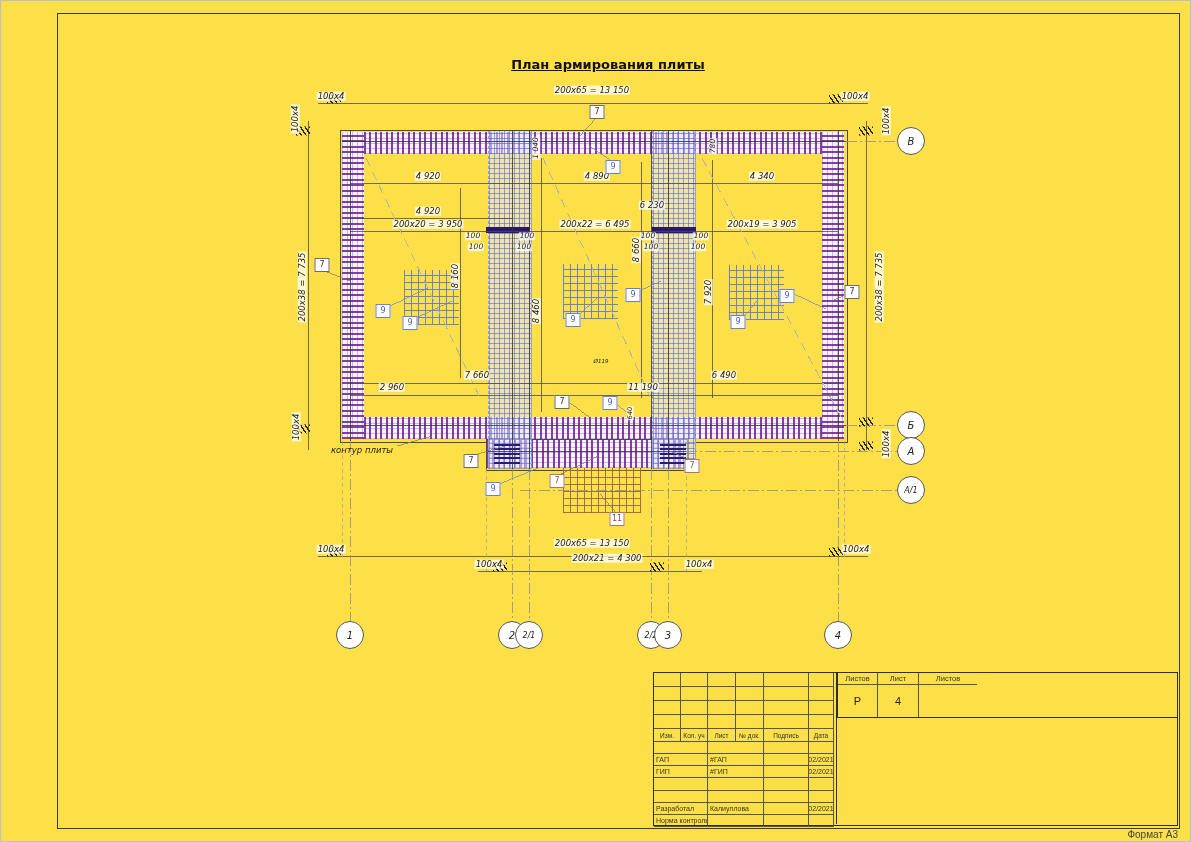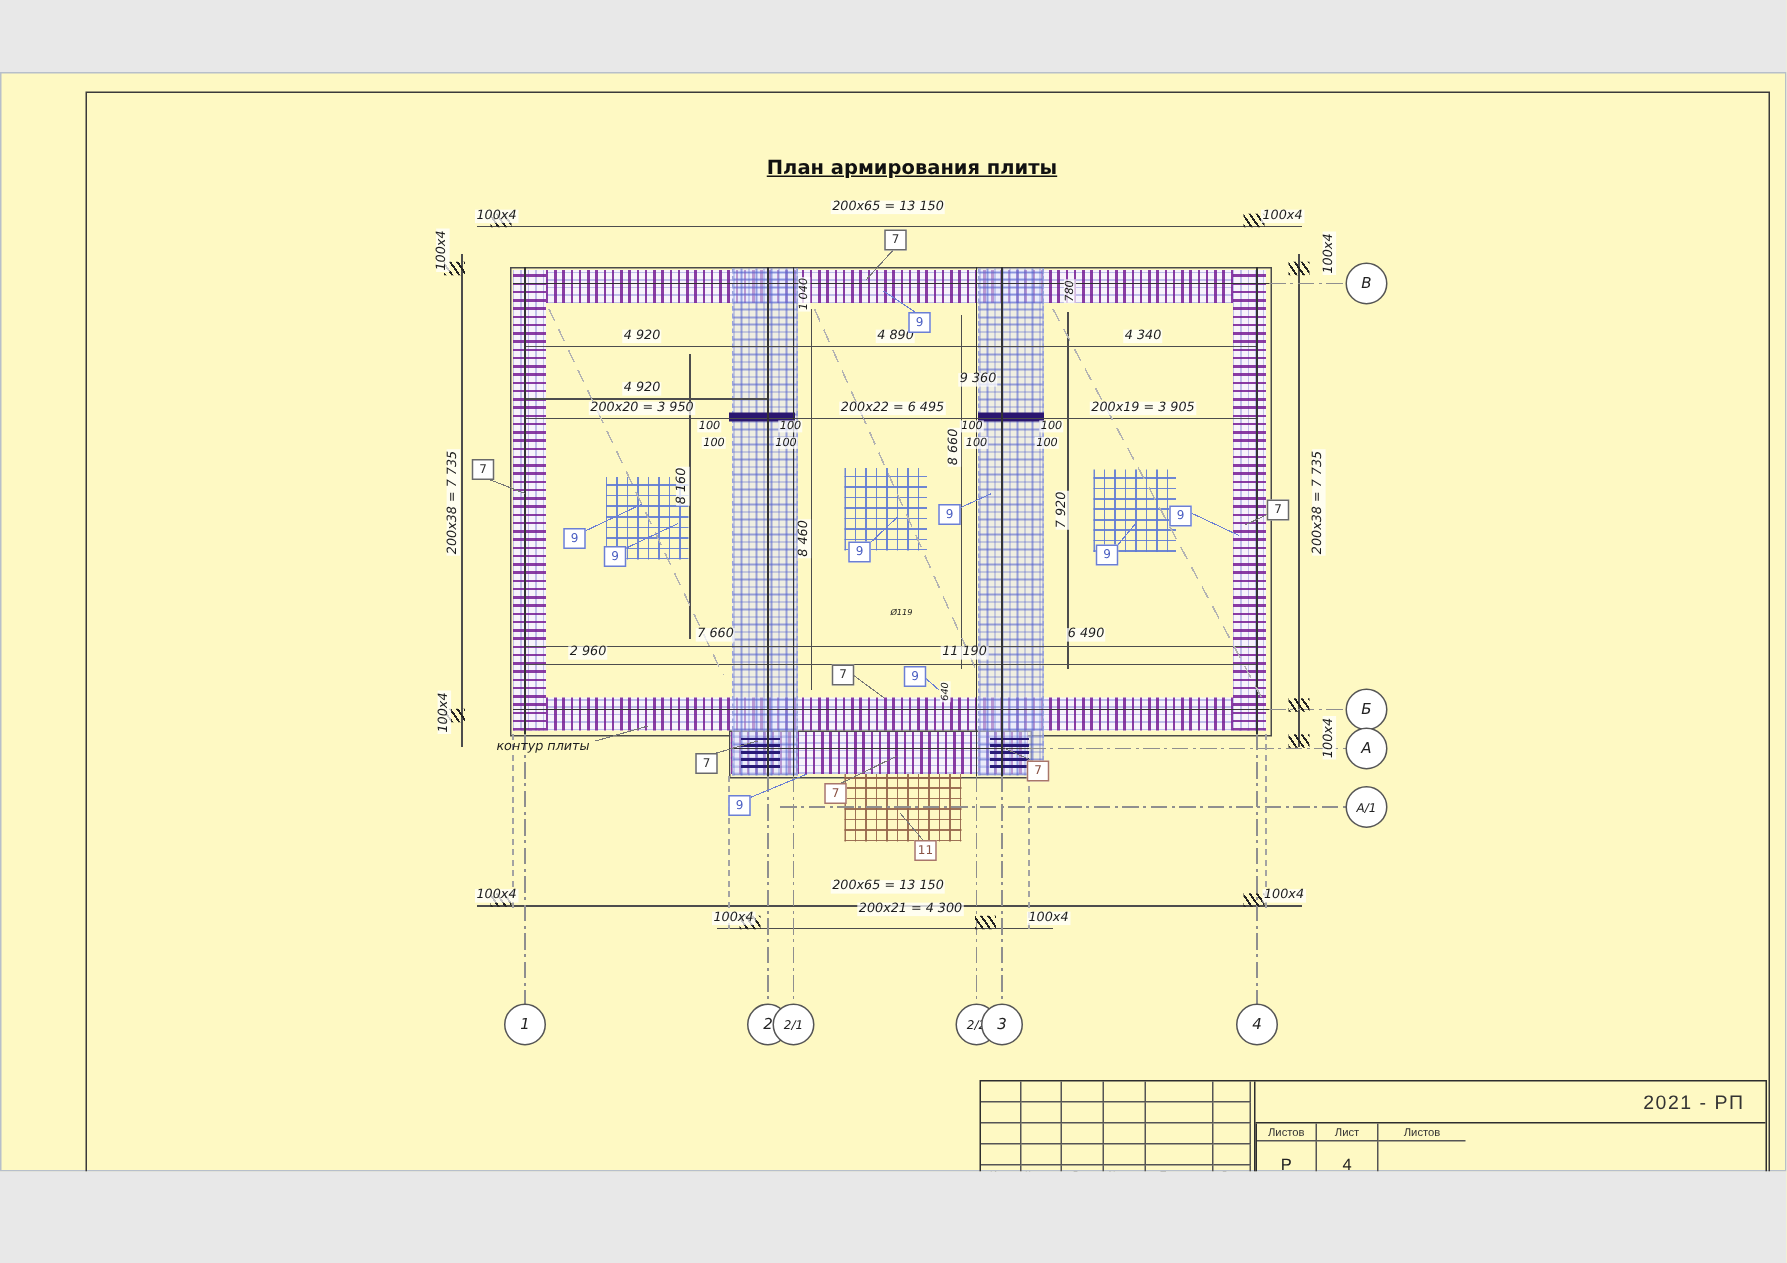--- a/index.html
+++ b/index.html
@@ -1,17 +1,17 @@
 <!DOCTYPE html>
 <html><head>
 <meta charset="utf-8">
 <style>
   html,body{margin:0;padding:0;background:#e8e8e8;}
-  #sheet{position:relative;width:1191px;height:733px;background:#fef9c3;overflow:hidden;
-         font-family:"Liberation Sans",sans-serif;box-shadow:inset 0 0 0 1px #b7bfca;margin-top:48px;}
+  #sheet{position:relative;width:1191px;height:842px;background:#fde047;overflow:hidden;
+         font-family:"Liberation Sans",sans-serif;box-shadow:inset 0 0 0 1px #b7bfca;}
   #frame{position:absolute;left:57px;top:13px;width:1121px;height:814px;border:1.5px solid #3a3a3a;}
   .abs{position:absolute;}
   
   #title{position:absolute;left:503px;top:57px;width:210px;text-align:center;
          font-size:13px;font-weight:700;color:#111;text-decoration:underline;font-family:"DejaVu Sans",sans-serif;}
   
   #slab{position:absolute;left:340px;top:130px;width:506px;height:311px;border:1px solid #4a4a4a;}
   .band-h{background-color:#f7f3fb;background-image:
       repeating-linear-gradient(90deg,rgba(118,28,148,.85) 0 1.6px,transparent 1.6px 5.5px),
       repeating-linear-gradient(0deg,rgba(146,146,218,.55) 0 1px,transparent 1px 5px);}
@@ -185,21 +185,21 @@
       <div class="dim" style="left: 295px; top: 119px; transform: translate(-50%, -50%) rotate(-90deg);">100x4</div>
       <div class="dim" style="left: 886px; top: 121px; transform: translate(-50%, -50%) rotate(-90deg);">100x4</div>
       <div class="dim" style="left: 302px; top: 287px; transform: translate(-50%, -50%) rotate(-90deg);">200x38 = 7 735</div>
       <div class="dim" style="left: 879px; top: 287px; transform: translate(-50%, -50%) rotate(-90deg);">200x38 = 7 735</div>
       <div class="dim" style="left: 296px; top: 427px; transform: translate(-50%, -50%) rotate(-90deg);">100x4</div>
       <div class="dim" style="left: 886px; top: 444px; transform: translate(-50%, -50%) rotate(-90deg);">100x4</div>
       <div class="dim" style="left: 428px; top: 176px; transform: translate(-50%, -50%);">4 920</div>
       <div class="dim" style="left: 597px; top: 176px; transform: translate(-50%, -50%);">4 890</div>
       <div class="dim" style="left: 762px; top: 176px; transform: translate(-50%, -50%);">4 340</div>
       <div class="dim" style="left: 428px; top: 211px; transform: translate(-50%, -50%);">4 920</div>
-      <div class="dim" style="left: 652px; top: 205px; transform: translate(-50%, -50%);">9 360</div>
+      <div class="dim" style="left: 652px; top: 205px; transform: translate(-50%, -50%);">6 230</div>
       <div class="dim" style="left: 428px; top: 224px; transform: translate(-50%, -50%);">200x20 = 3 950</div>
       <div class="dim" style="left: 595px; top: 224px; transform: translate(-50%, -50%);">200x22 = 6 495</div>
       <div class="dim" style="left: 762px; top: 224px; transform: translate(-50%, -50%);">200x19 = 3 905</div>
       <div class="dim" style="left: 473px; top: 236px; font-size: 7.5px; transform: translate(-50%, -50%);">100</div>
       <div class="dim" style="left: 527px; top: 236px; font-size: 7.5px; transform: translate(-50%, -50%);">100</div>
       <div class="dim" style="left: 476px; top: 247px; font-size: 7.5px; transform: translate(-50%, -50%);">100</div>
       <div class="dim" style="left: 524px; top: 247px; font-size: 7.5px; transform: translate(-50%, -50%);">100</div>
       <div class="dim" style="left: 648px; top: 236px; font-size: 7.5px; transform: translate(-50%, -50%);">100</div>
       <div class="dim" style="left: 701px; top: 236px; font-size: 7.5px; transform: translate(-50%, -50%);">100</div>
       <div class="dim" style="left: 651px; top: 247px; font-size: 7.5px; transform: translate(-50%, -50%);">100</div>
@@ -313,21 +313,20 @@
         <div class="sc l" style="font-size: 7px;">Разработал</div>
         <div class="sc l" style="font-size: 7px;">Калиуллова</div>
         <div class="sc" style="font-size: 7px;"></div>
         <div class="sc" style="font-size: 7px;">02/2021</div>
         <div class="sc l" style="font-size: 7px;">Норма контроль</div>
         <div class="sc l" style="font-size: 7px;"></div>
         <div class="sc" style="font-size: 7px;"></div>
         <div class="sc" style="font-size: 7px;"></div>
       </div>
     <div id="stamp-right">
-      <div class="srow" id="st-code">2021 - РП</div>
       <div class="srow" id="st-mid">
         <div class="stage-tbl">
           <div class="stg-h">Листов</div>
           <div class="stg-h">Лист</div>
           <div class="stg-h" style="border-right:none;">Листов</div>
           <div class="stg-v">Р</div>
           <div class="stg-v">4</div>
           <div class="stg-v" style="border-right:none;"></div>
         </div>
       </div>

